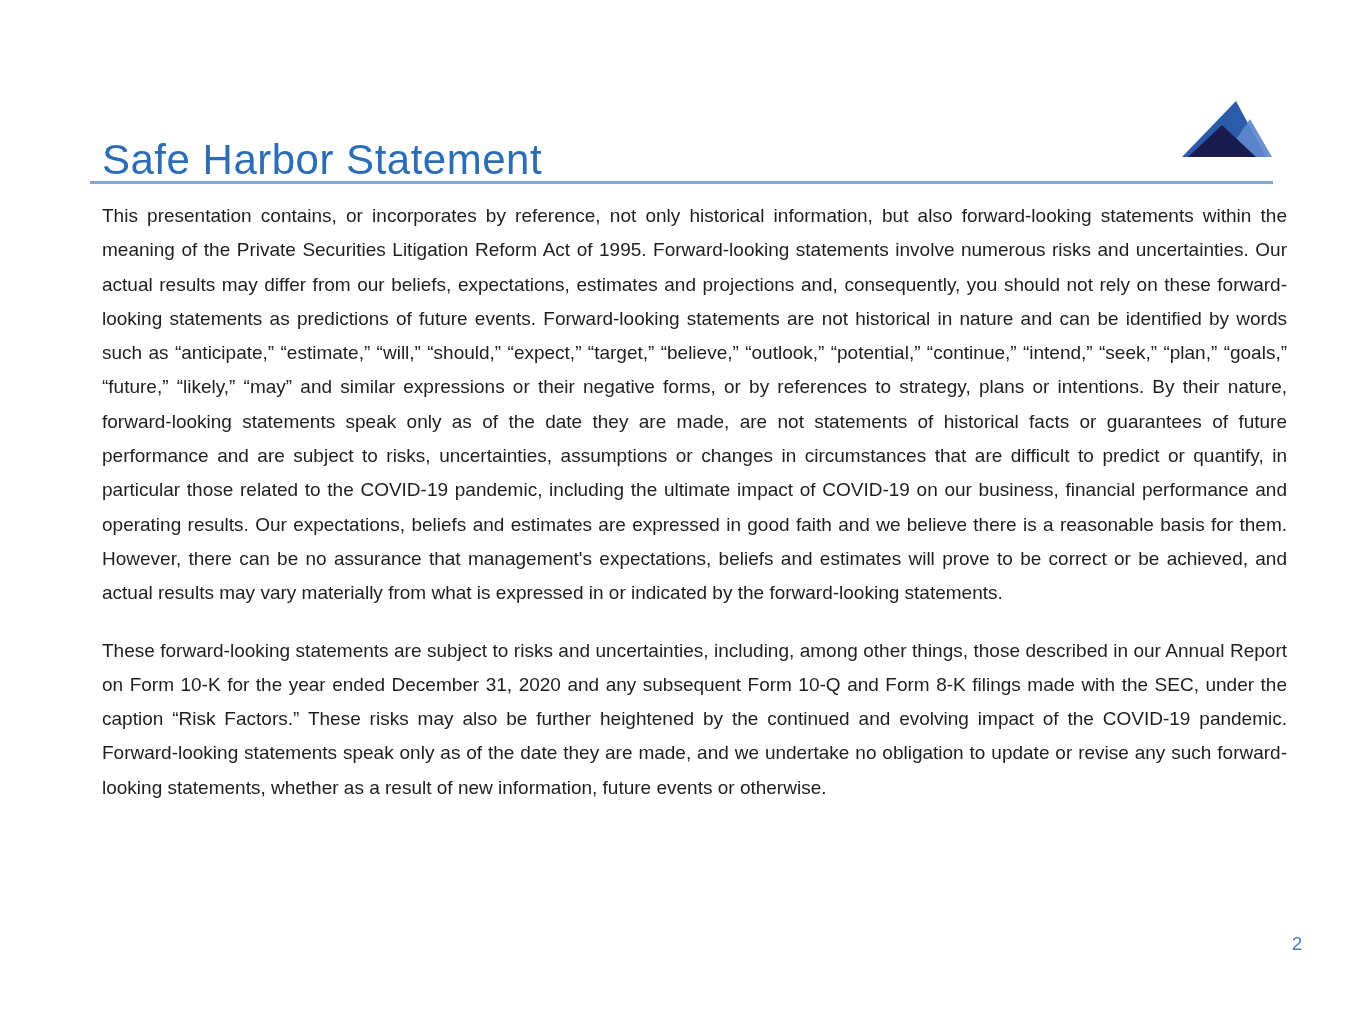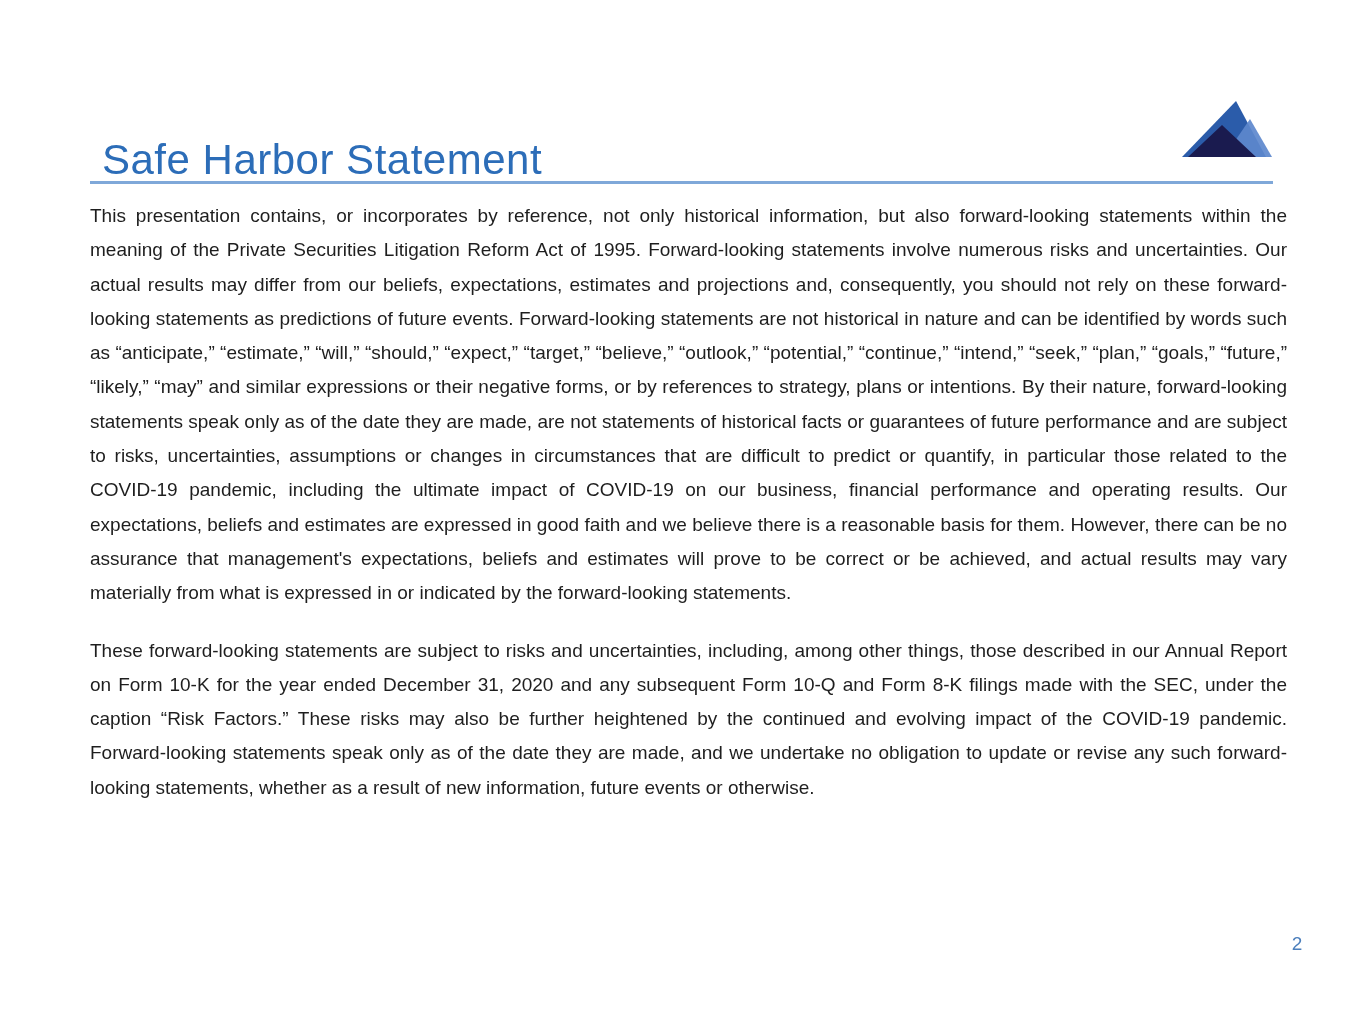--- a/index.html
+++ b/index.html
@@ -43,21 +43,21 @@
   .body-text {
     position: absolute;
     left: 90px;
     top: 199px;
     width: 1197px;
     color: var(--body-color, #1e1e1e);
     font-size: 19px;
     line-height: 34.3px;
   }
   .body-text p {
-    margin: 0 0 23px 0;
+    margin: 0 0 23px 12px;
     text-align: justify;
   }
   .page-number {
     position: absolute;
     left: 1282px;
     top: 933px;
     width: 30px;
     text-align: center;
     font-size: 19px;
     color: var(--pagenum-color, #4c7fbc);

